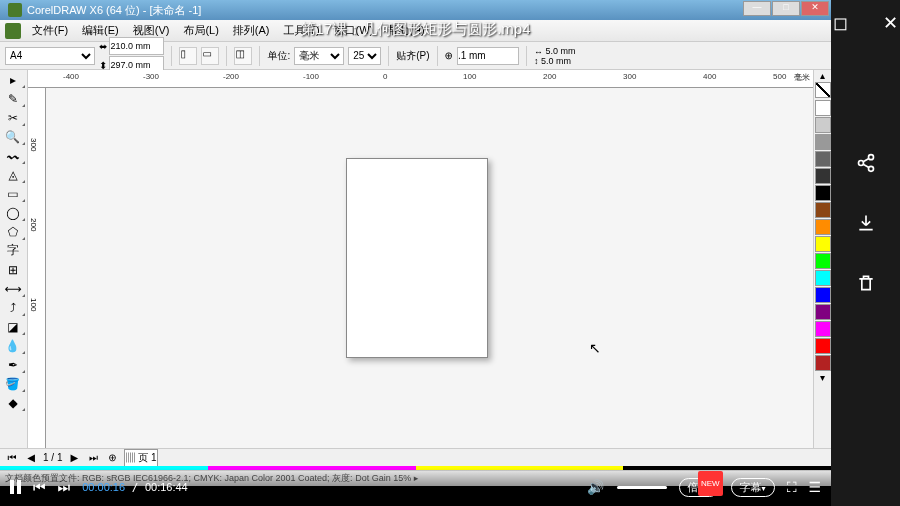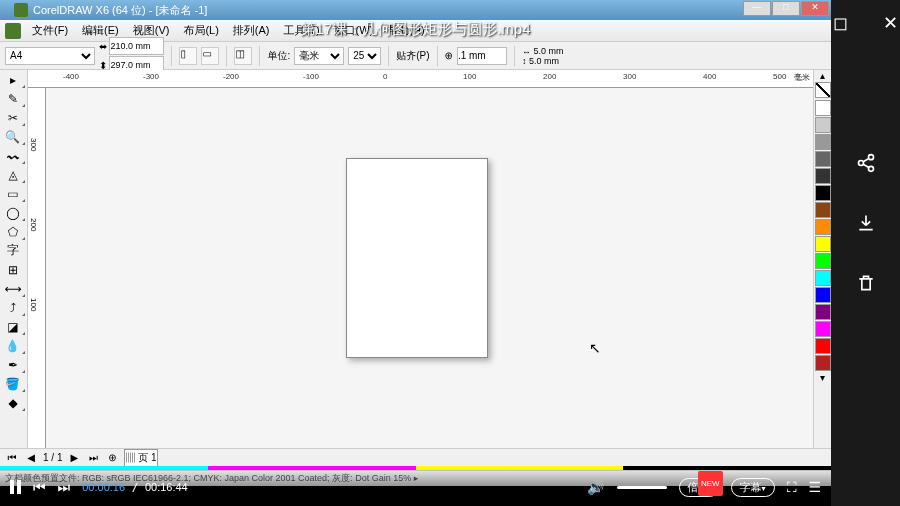--- a/index.html
+++ b/index.html
@@ -1,20 +1,20 @@
 <!DOCTYPE html>
 <html><head>
 <meta charset="utf-8">
 <style>
 *{margin:0;padding:0;box-sizing:border-box;font-family:"Microsoft YaHei",sans-serif}
 body{width:900px;height:506px;background:#000;position:relative;overflow:hidden}
 .player{width:900px;height:506px;position:relative}
 .video-area{width:831px;height:468px;background:#fff;position:relative}
 
-.win-title{height:20px;background:linear-gradient(#7fb8e0,#5a92c0);display:flex;align-items:center;padding:0 14px;color:#fff;font-size:11px;position:relative}
+.win-title{height:20px;background:linear-gradient(#7fb8e0,#5a92c0);display:flex;align-items:center;padding:0 8px;color:#fff;font-size:11px;position:relative}
 .win-title .logo{width:14px;height:14px;background:#4a7a2a;border-radius:2px;margin-right:5px}
 .win-btns{position:absolute;right:2px;top:1px;display:flex;gap:1px}
 .win-btns div{width:28px;height:15px;background:#ddd;border:1px solid #999;font-size:9px;text-align:center}
 
 .menubar{height:22px;background:linear-gradient(#f8f8f8,#e8e8e8);display:flex;align-items:center;padding:0 5px;font-size:11px;gap:2px;border-bottom:1px solid #ccc}
 .menubar .mlogo{width:16px;height:16px;background:#4a7a2a;border-radius:2px;margin-right:3px}
 .menubar span{padding:2px 6px;cursor:pointer}
 
 .propbar{height:28px;background:#f0f0f0;border-bottom:1px solid #ccc;display:flex;align-items:center;padding:0 5px;font-size:10px;gap:4px}
 .propbar select,.propbar input{font-size:10px;height:18px;border:1px solid #bbb;background:#fff}
@@ -109,21 +109,21 @@
 <div class="sep"></div>
 <div class="ico">◫</div>
 <div class="sep"></div>
 <span>单位:</span>
 <select style="width:50px"><option>毫米</option></select>
 <select style="width:33px"><option>25%</option></select>
 <div class="sep"></div>
 <span>贴齐(P)</span>
 <div class="sep"></div>
 <span>⊕</span>
-<input style="width: 50px;" value=".1 mm">
+<input style="width: 62px;" value=".1 mm">
 <div class="sep"></div>
 <div style="display:flex;flex-direction:column;font-size:9px">
 <div><span>↔</span> <span>5.0 mm</span></div>
 <div><span>↕</span> <span>5.0 mm</span></div>
 </div>
 </div>
 
 <div class="workspace">
 <div class="toolbox">
 <div class="tool">▸<div class="fly"></div></div>

